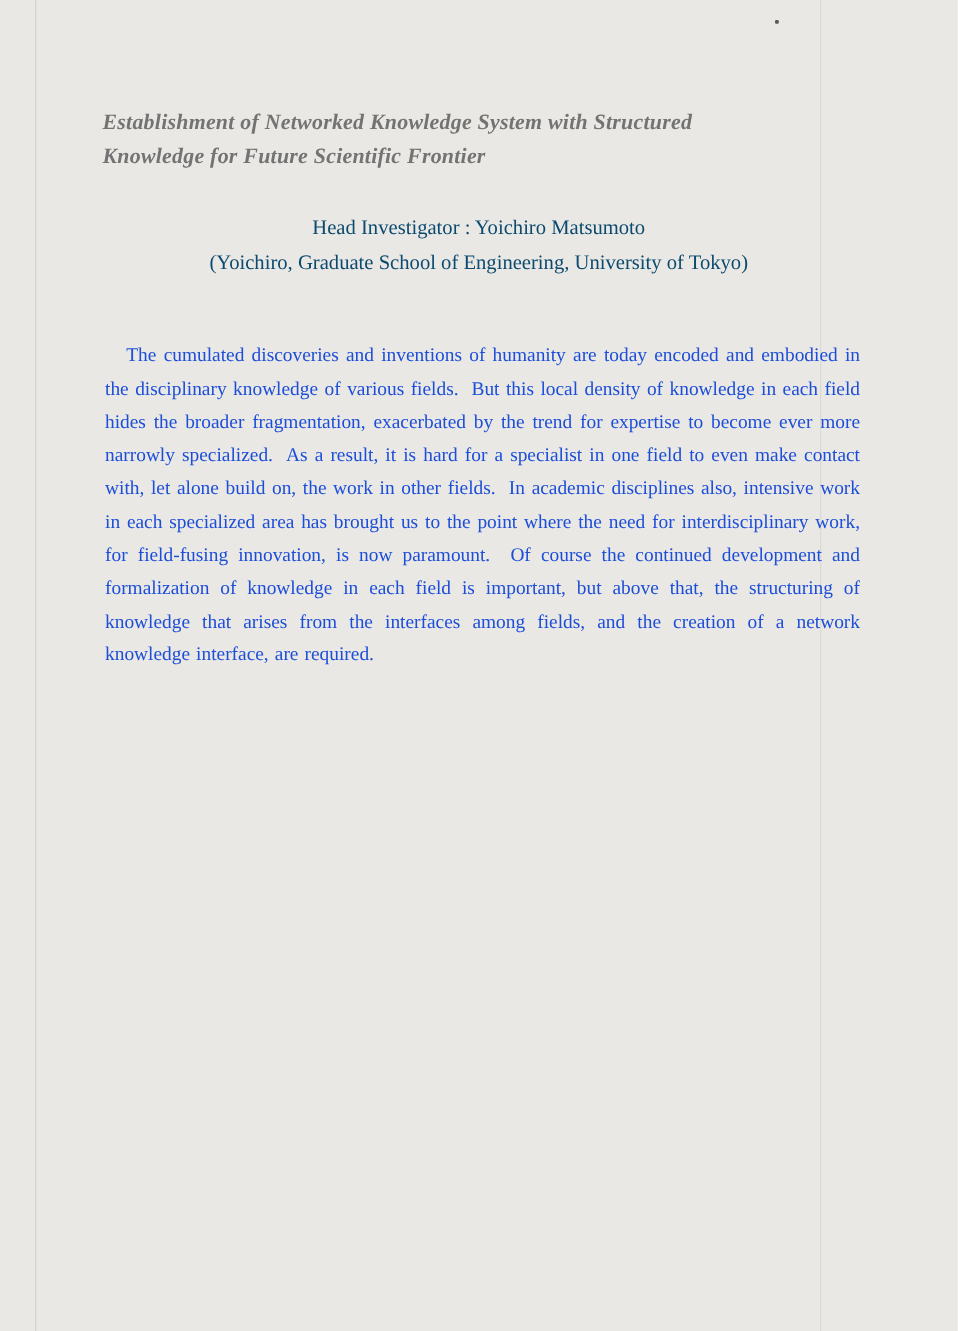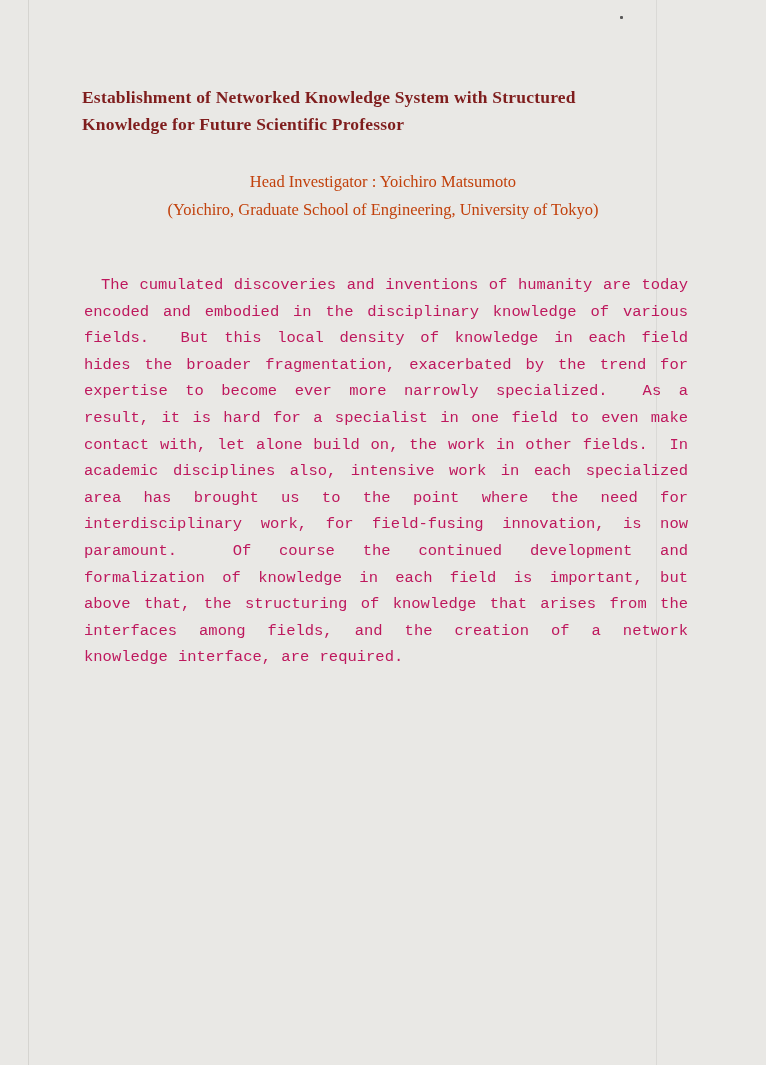--- a/index.html
+++ b/index.html
@@ -38,66 +38,66 @@
   }
   .doc-title {
     position: absolute;
     left: 82px;
     top: 84px;
     width: 612px;
     margin: 0;
     font-size: 17.5px;
     font-weight: bold;
     line-height: 27px;
-    color: #7f1d1d;
+    color: #737373;
     letter-spacing: 0.2px;
+    font-style: italic;
   }
   .doc-title .title-line {
     display: block;
   }
   .credit-block {
     position: absolute;
     left: 0;
     top: 168px;
     width: 766px;
     text-align: center;
-    color: #c2410c;
+    color: #0c4a6e;
   }
   .credit-line {
     display: block;
     font-size: 16.5px;
     line-height: 27.5px;
   }
   .body-paragraph {
     position: absolute;
     left: 84px;
     top: 272px;
     width: 604px;
     margin: 0;
     font-size: 15.5px;
     line-height: 26.6px;
-    color: #be185d;
+    color: #1d4ed8;
     text-align: justify;
     text-indent: 17px;
     white-space: pre-wrap;
     word-spacing: 1px;
-    font-family: Liberation Mono, monospace;
   }
 </style>
 </head>
 <body>
 
 <div class="paper">
   <div class="fold-line left"></div>
   <div class="fold-line right"></div>
   <div class="scan-speck"></div>
 
   <h1 class="doc-title">
     <span class="title-line">Establishment of Networked Knowledge System with Structured</span>
-    <span class="title-line">Knowledge for Future Scientific Professor</span>
+    <span class="title-line">Knowledge for Future Scientific Frontier</span>
   </h1>
 
   <div class="credit-block">
     <span class="credit-line">Head Investigator : Yoichiro Matsumoto</span>
     <span class="credit-line">(Yoichiro, Graduate School of Engineering, University of Tokyo)</span>
   </div>
 
   <p class="body-paragraph">The cumulated discoveries and inventions of humanity are today encoded and embodied in the disciplinary knowledge of various fields.  But this local density of knowledge in each field hides the broader fragmentation, exacerbated by the trend for expertise to become ever more narrowly specialized.  As a result, it is hard for a specialist in one field to even make contact with, let alone build on, the work in other fields.  In academic disciplines also, intensive work in each specialized area has brought us to the point where the need for interdisciplinary work, for field-fusing innovation, is now paramount.  Of course the continued development and formalization of knowledge in each field is important, but above that, the structuring of knowledge that arises from the interfaces among fields, and the creation of a network knowledge interface, are required.</p>
 </div>
 

